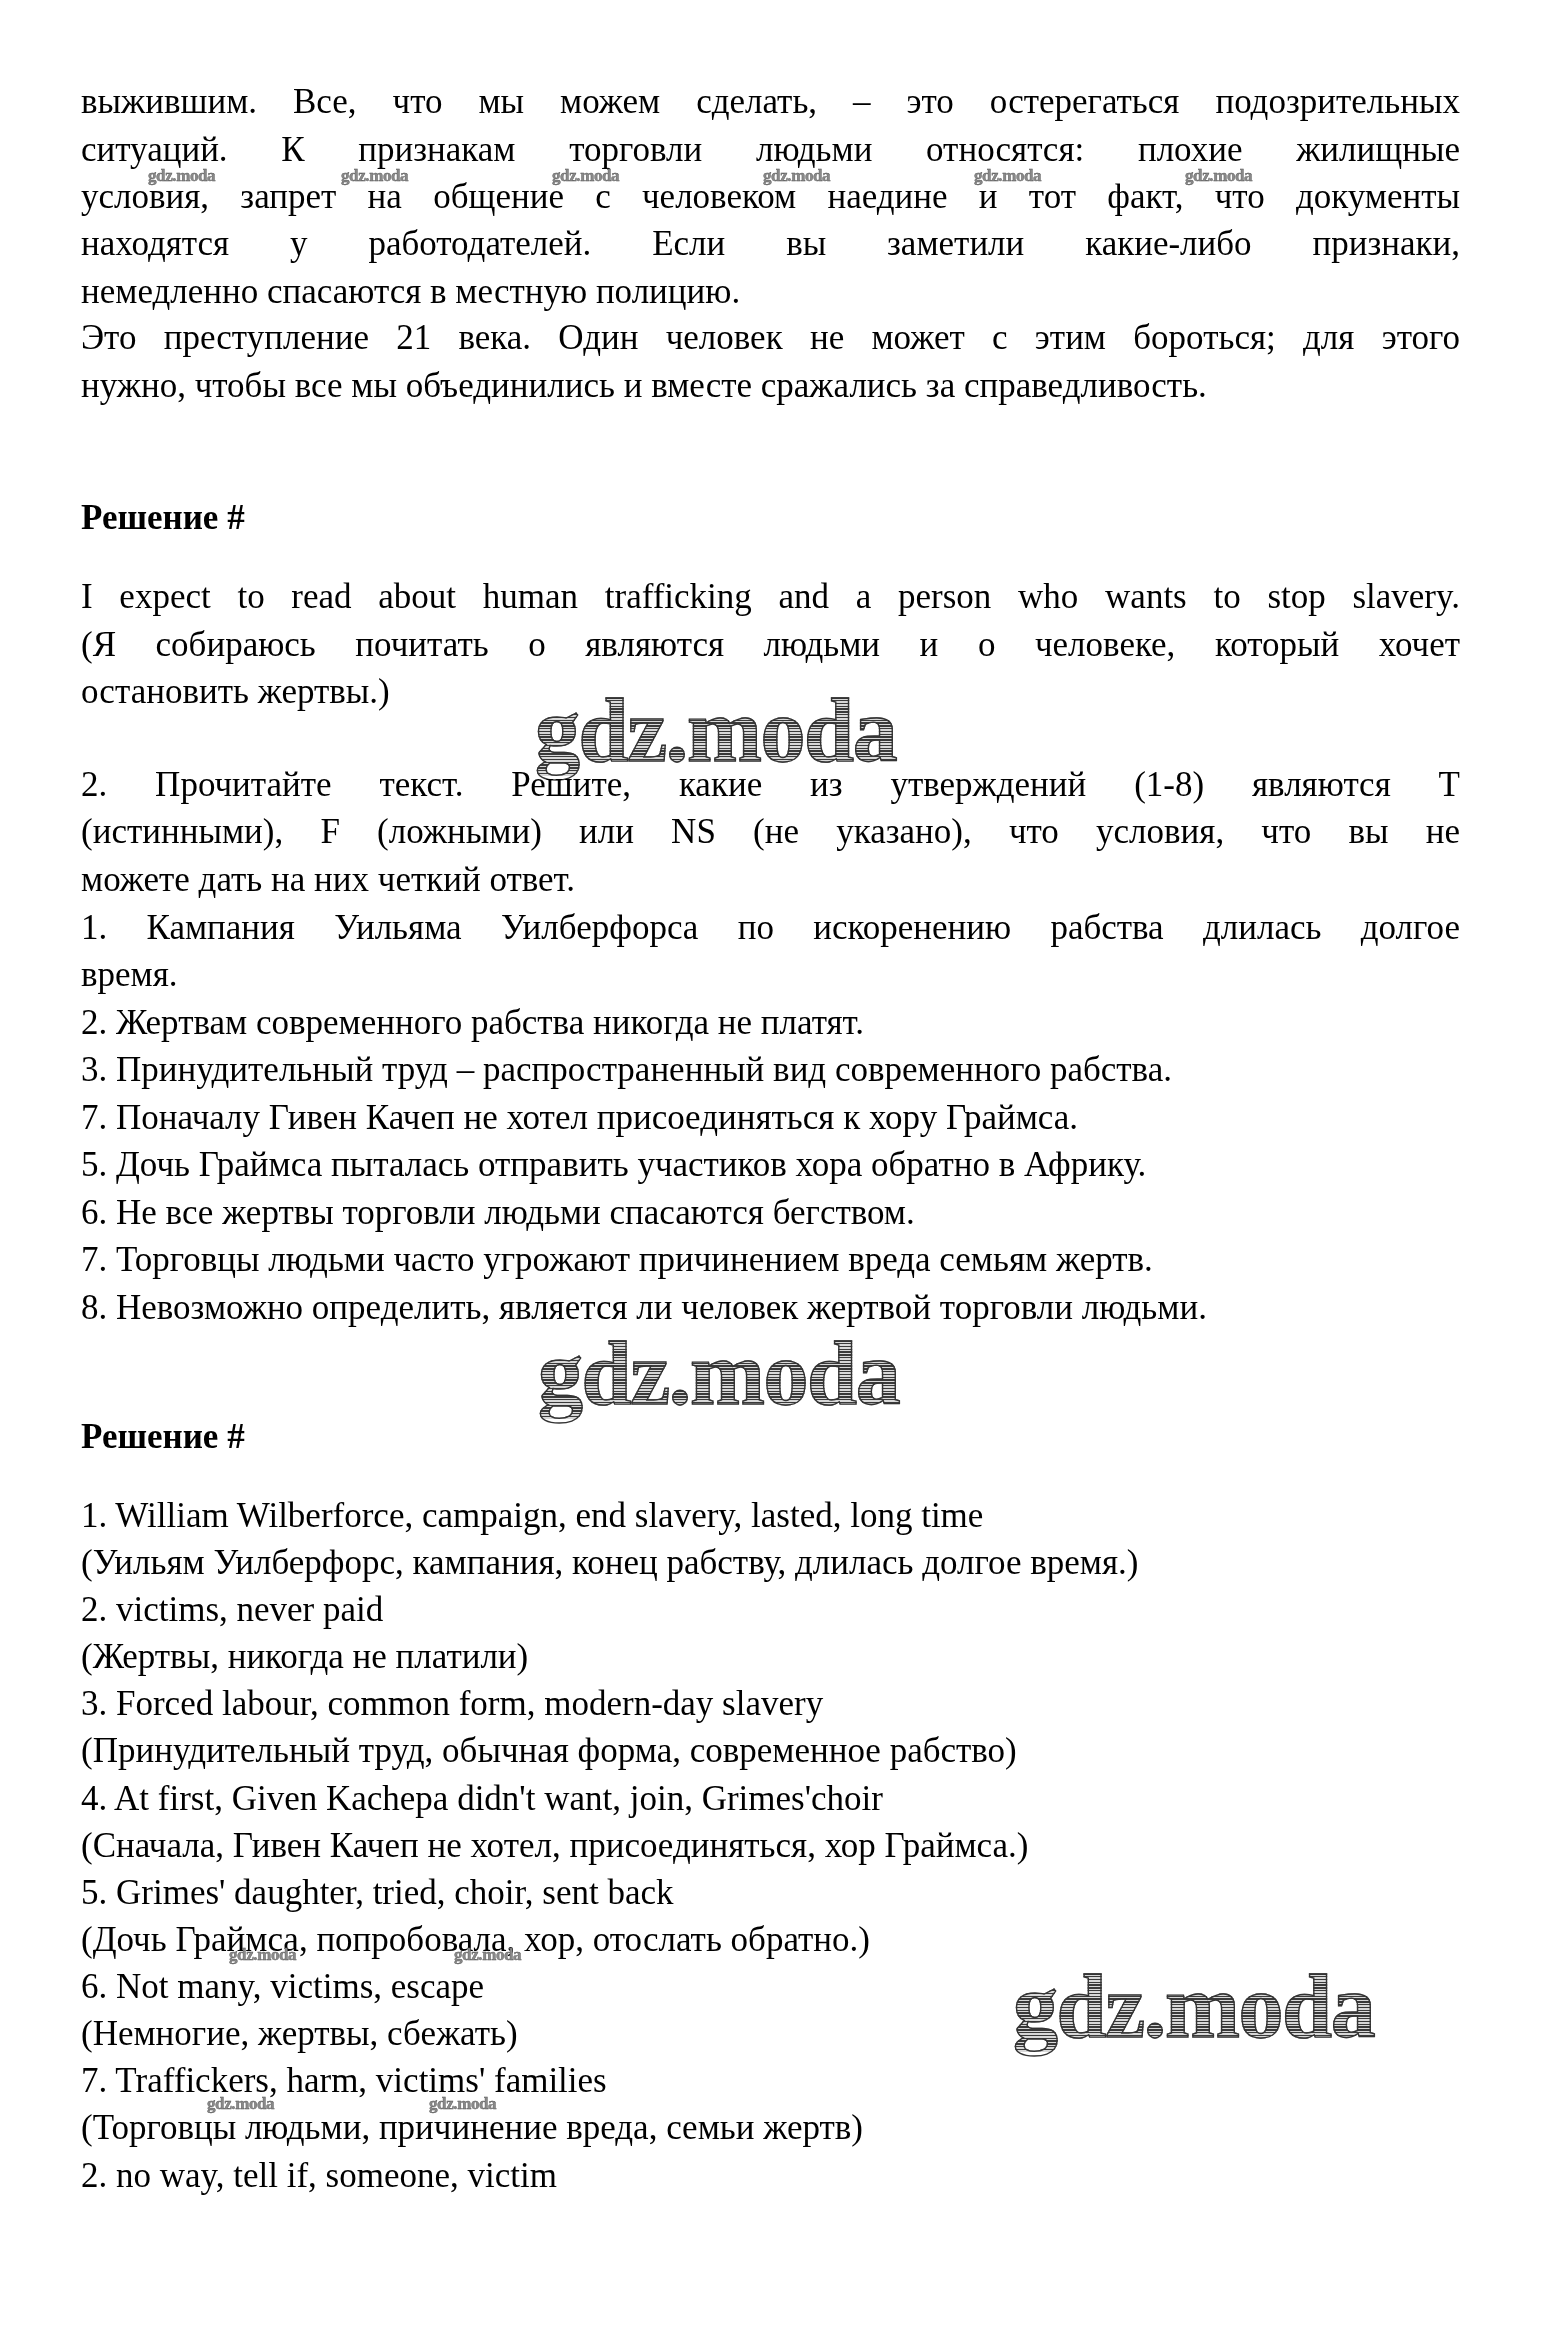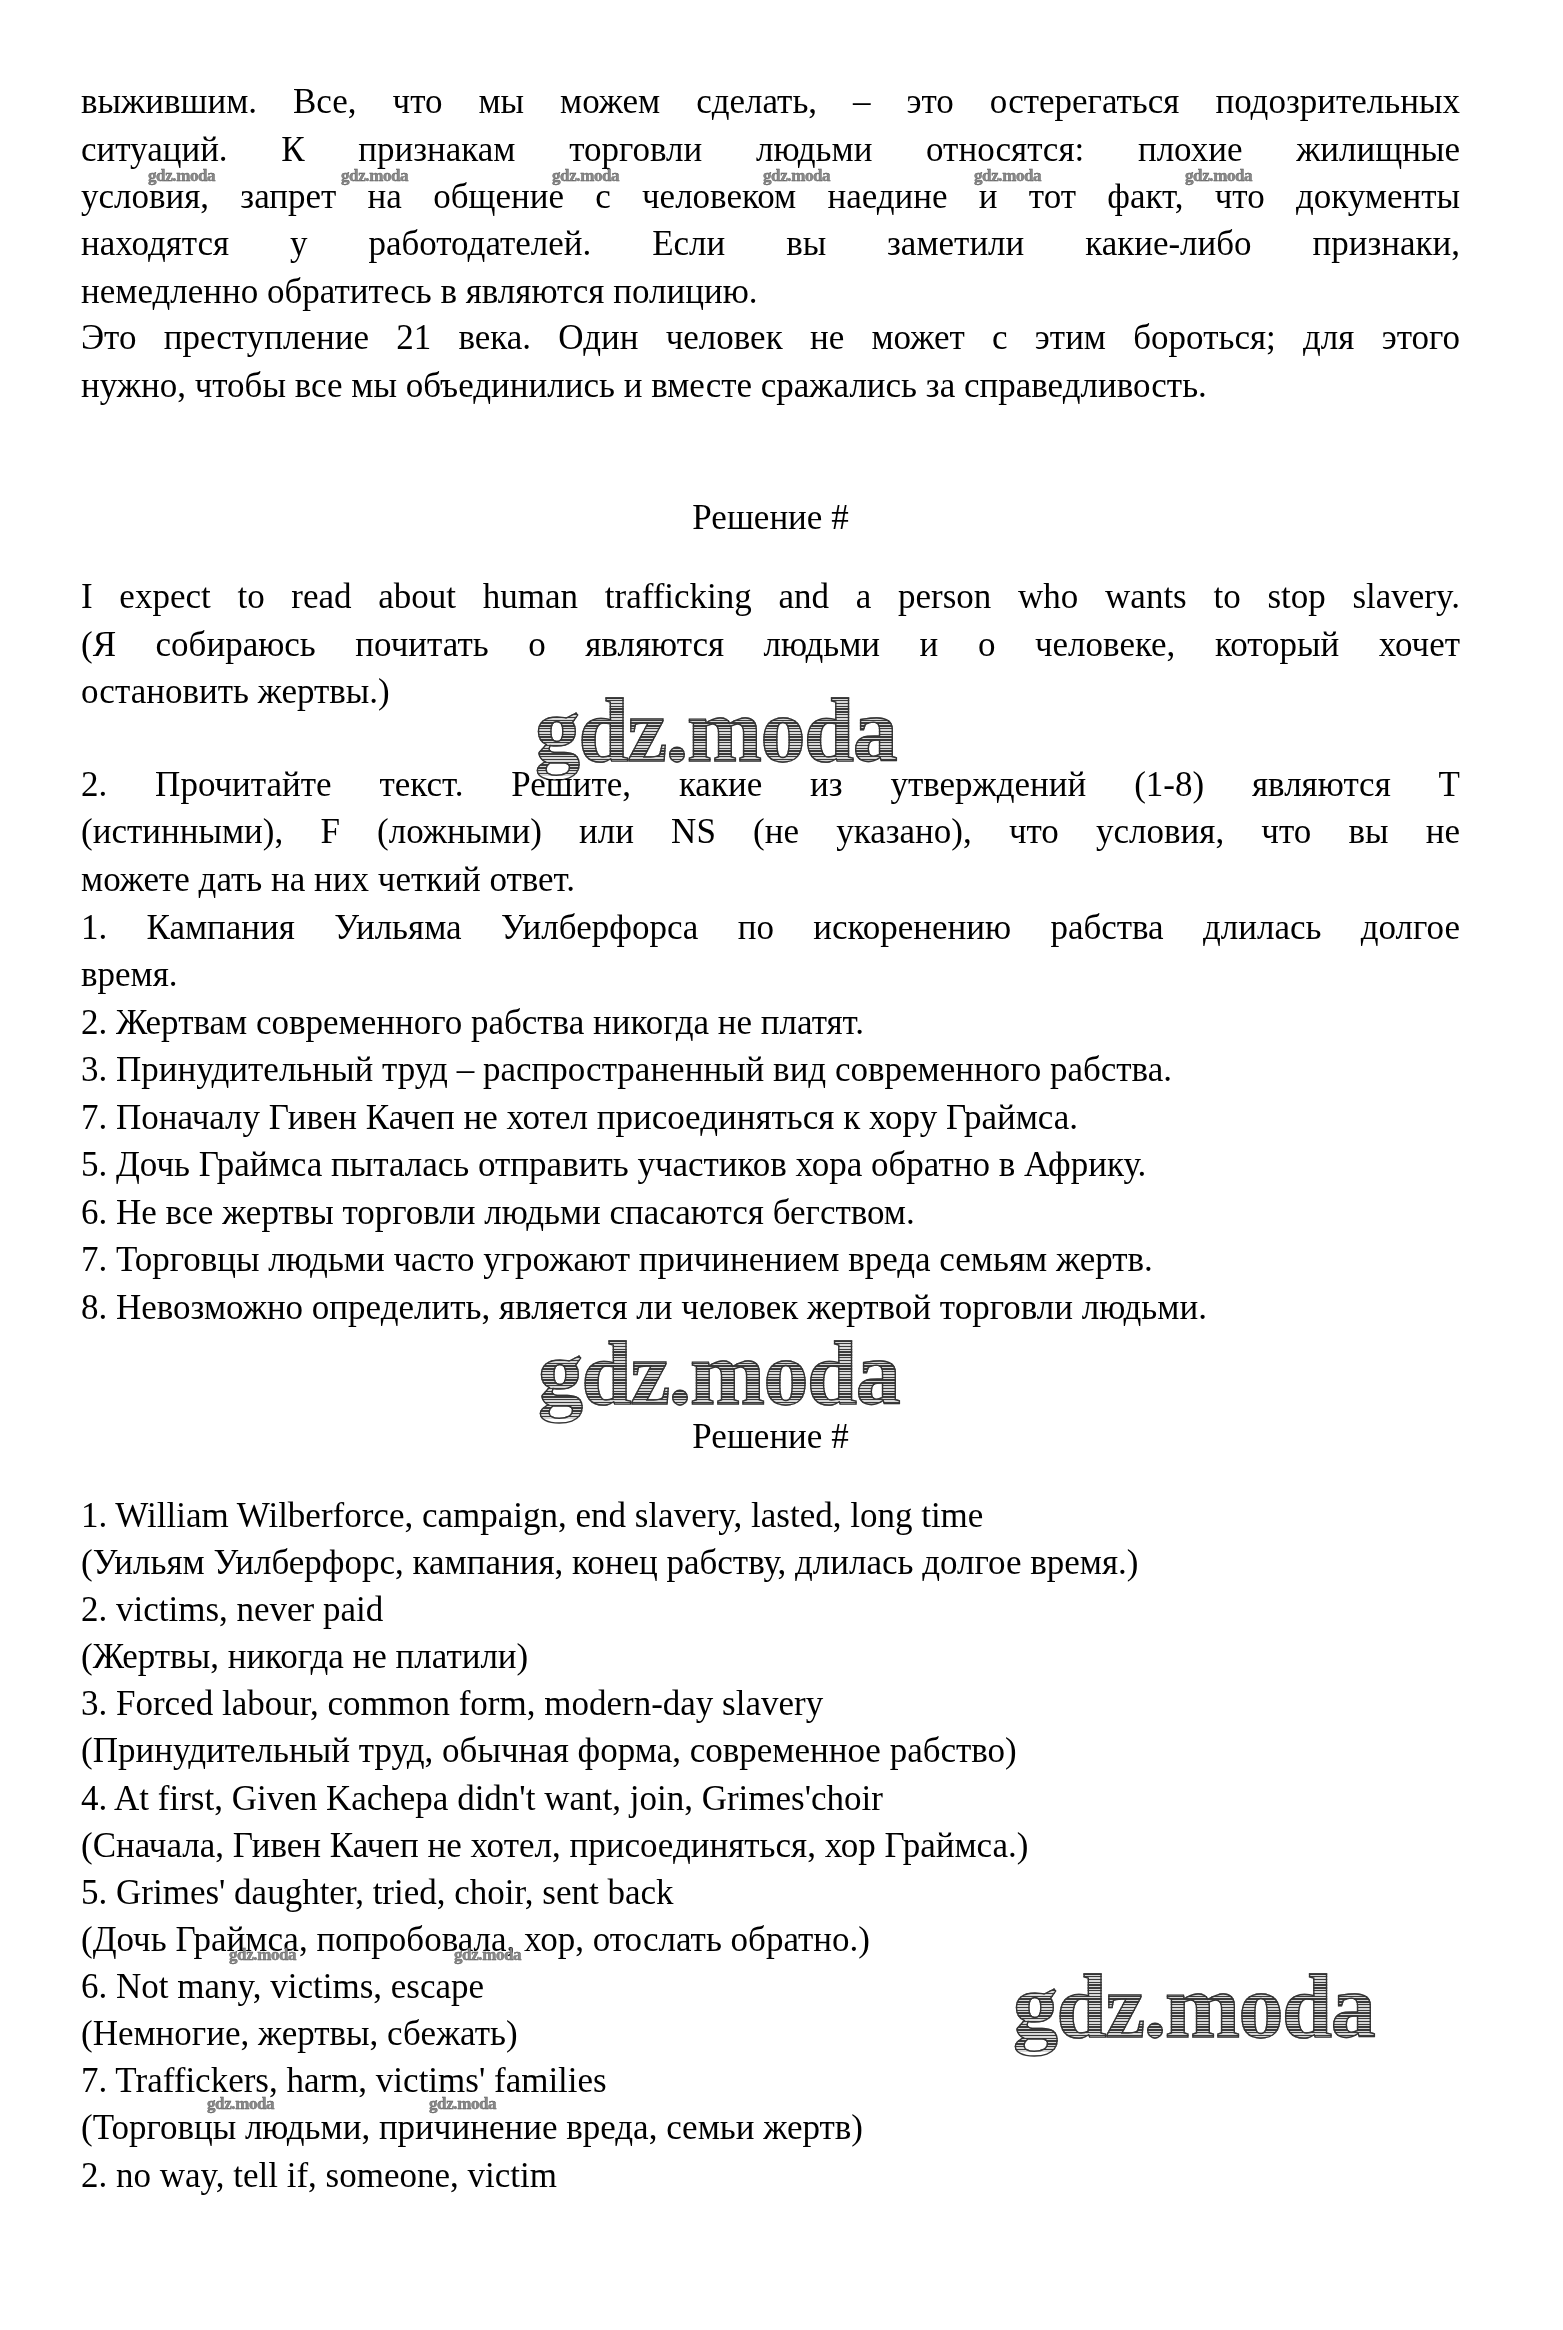--- a/index.html
+++ b/index.html
@@ -1,40 +1,40 @@
 <!DOCTYPE html>
 <html style="font-size:11.3px"><head>
 <meta charset="utf-8">
 <style>
   html, body { margin: 0; padding: 0; background: #ffffff; }
   body { width: 1564px; height: 2330px; position: relative; overflow: hidden;
          font-family: "Liberation Serif", "DejaVu Serif", serif; color: #000; }
   .line { position: absolute; left: 81px; width: 1379px; font-size: 35px; line-height: 48px;
           white-space: nowrap; }
   .just { text-align: justify; text-align-last: justify; }
-  .heading { font-weight: normal; text-align: center; }
+  .heading { font-weight: bold; }
   .wm-small { position: absolute; font-family: "Liberation Serif", "DejaVu Serif", serif;
               font-size: 17px; font-weight: bold; color: #8a8a8a; letter-spacing: -0.4px;
               -webkit-text-stroke: 0.4px #555; line-height: 17px; }
   .wm-big { position: absolute; font-family: "Liberation Serif", "DejaVu Serif", serif;
             font-size: 90px; font-weight: bold; line-height: 90px; letter-spacing: -1.4px;
             color: transparent;
             background: repeating-linear-gradient(180deg, #3a3a3a 0px, #3a3a3a 1.4px, #d8d8d8 1.4px, #d8d8d8 2.8px);
             -webkit-background-clip: text; background-clip: text;
             -webkit-text-stroke: 1.4px #333; }
 </style>
 </head>
 <body>
 
 <div>
   <div class="line just" style="top:78px">выжившим. Все, что мы можем сделать, – это остерегаться подозрительных</div>
   <div class="line just" style="top:126px">ситуаций. К признакам торговли людьми относятся: плохие жилищные</div>
   <div class="line just" style="top:173px">условия, запрет на общение с человеком наедине и тот факт, что документы</div>
   <div class="line just" style="top:220px">находятся у работодателей. Если вы заметили какие-либо признаки,</div>
-  <div class="line" style="top:268px">немедленно обратитесь в являются полицию.</div>
+  <div class="line" style="top:268px">немедленно спасаются в местную полицию.</div>
   <div class="line just" style="top:314px">Это преступление 21 века. Один человек не может с этим бороться; для этого</div>
   <div class="line" style="top:362px">нужно, чтобы все мы объединились и вместе сражались за справедливость.</div>
 </div>
 
 <div class="wm-small" style="left:148px; top:167px">gdz.moda</div>
 <div class="wm-small" style="left:341px; top:167px">gdz.moda</div>
 <div class="wm-small" style="left:552px; top:167px">gdz.moda</div>
 <div class="wm-small" style="left:763px; top:167px">gdz.moda</div>
 <div class="wm-small" style="left:974px; top:167px">gdz.moda</div>
 <div class="wm-small" style="left:1185px; top:167px">gdz.moda</div>

